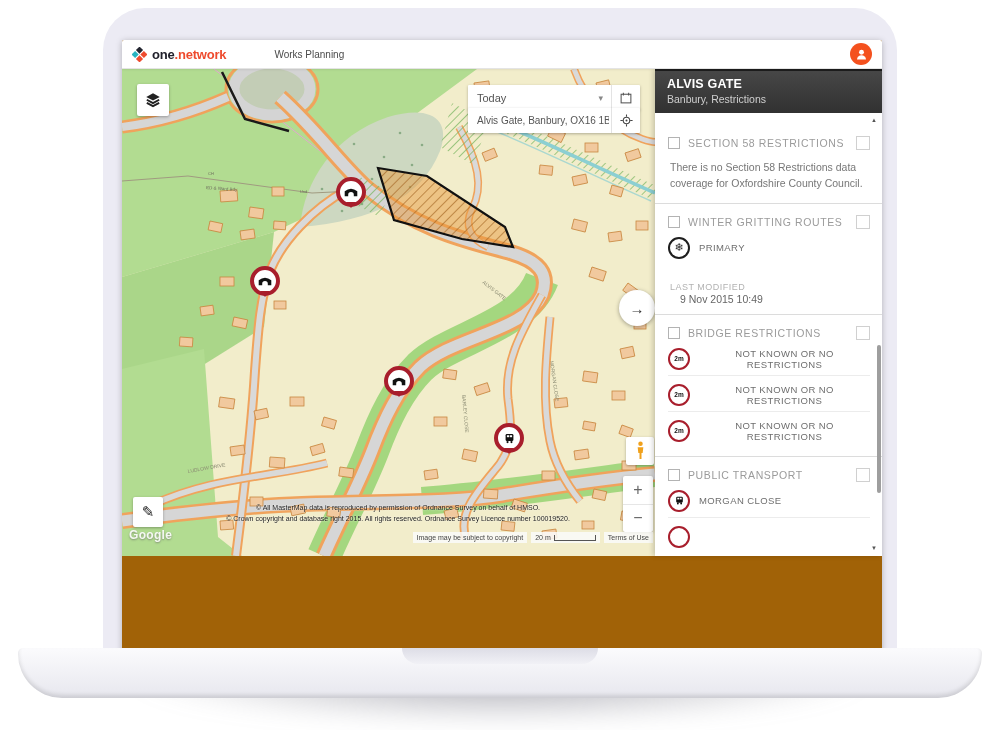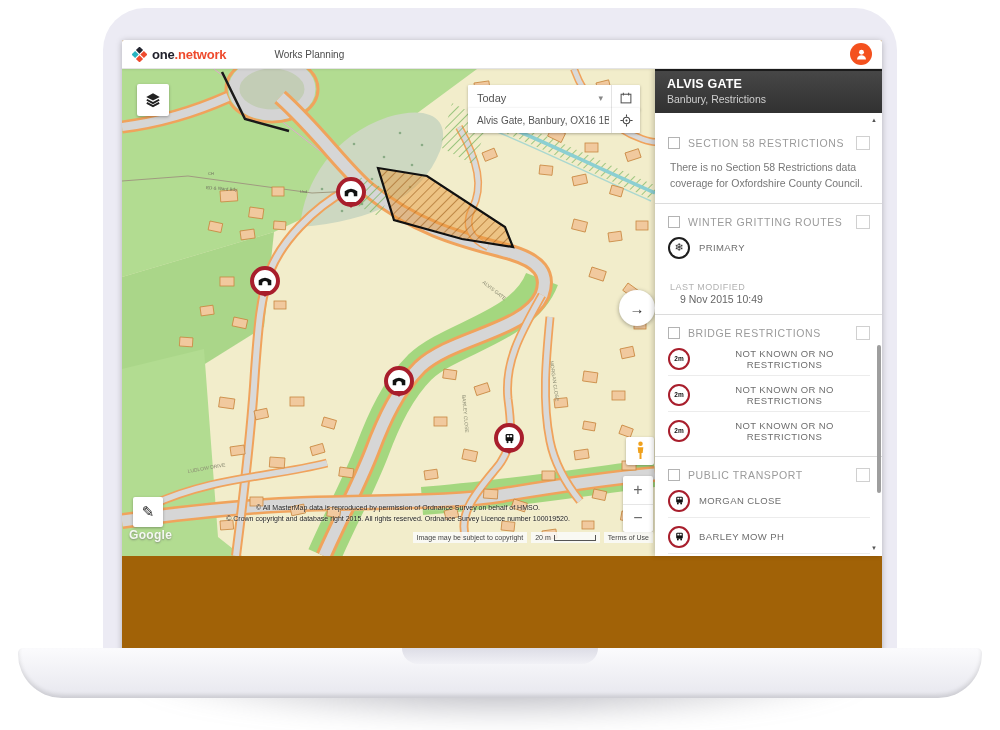--- a/index.html
+++ b/index.html
@@ -459,32 +459,20 @@
                       <rect x="6" y="5" width="3.5" height="3" fill="#fff"></rect>
                       <rect x="10.5" y="5" width="3.5" height="3" fill="#fff"></rect>
                       <circle cx="7" cy="15.5" r="1.7" fill="#111"></circle>
                       <circle cx="13" cy="15.5" r="1.7" fill="#111"></circle>
                     </svg>
                 </span>
                 <span class="item-label">MORGAN CLOSE</span>
               </div>
               <div class="item">
                 <span class="ring red">
-                  <svg width="11" height="11" viewBox="0 0 20 20">
-                      <rect x="4" y="3" width="12" height="11" rx="2" fill="#111"></rect>
-                      <rect x="6" y="5" width="3.5" height="3" fill="#fff"></rect>
-                      <rect x="10.5" y="5" width="3.5" height="3" fill="#fff"></rect>
-                      <circle cx="7" cy="15.5" r="1.7" fill="#111"></circle>
-                      <circle cx="13" cy="15.5" r="1.7" fill="#111"></circle>
-                    </svg>
-                </span>
-                <span class="item-label">BARLEY MOW PH</span>
-              </div>
-              <div class="item">
-                <span class="ring red">
                   
                 </span>
               </div>
             </div>
 
             <span class="scroll-arrow down">▼</span>
             <div class="sb-thumb"></div>
           </div>
         </div>
 

